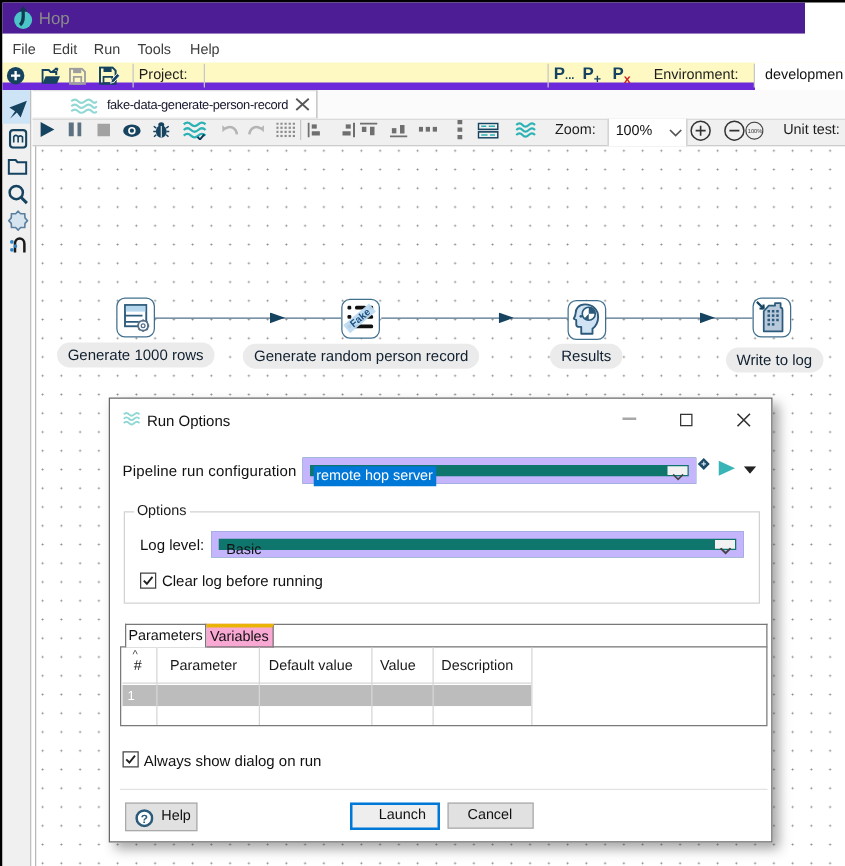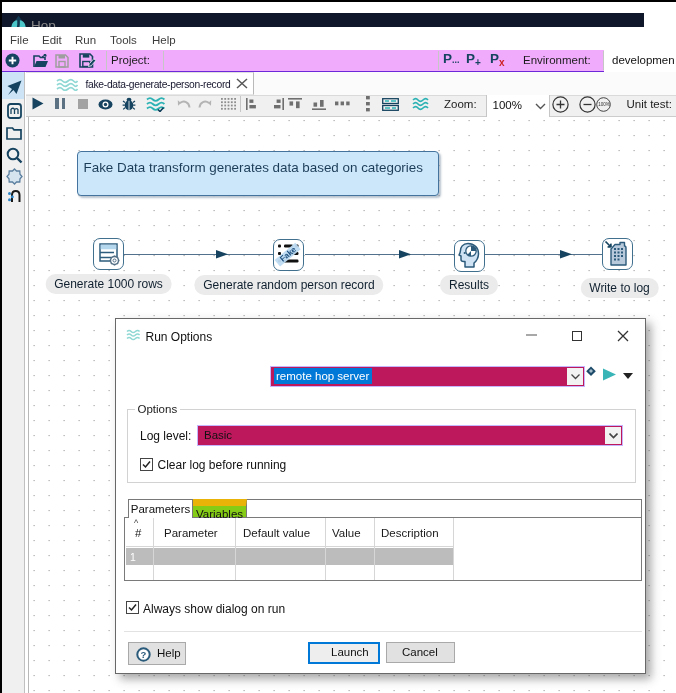--- a/index.html
+++ b/index.html
@@ -1,27 +1,27 @@
 <!DOCTYPE html>
 <html><head>
 <meta charset="utf-8">
 <style>
 * { margin:0; padding:0; box-sizing:border-box; }
 html,body { width:676px; height:693px; overflow:hidden; }
 body { font-family:"Liberation Sans", sans-serif; background:#fff; position:relative; }
 .abs { position:absolute; }
 #frame { position:absolute; left:0; top:0; width:676px; height:693px; border-top:2px solid #000; border-left:2px solid #000; }
 
-#titlebar { position:absolute; left:2px; top:13px; width:642px; height:25px; background:#0f172a; }
+#titlebar { position:absolute; left:2px; top:2px; width:642px; height:25px; background:#4c1d95; }
 #apptitle { position:absolute; left:29px; top:5px; font-size:13.5px; color:#8a8a8a; }
 
 #menubar { position:absolute; left:2px; top:27px; width:674px; height:23px; background:#fff; font-size:11.5px; color:#3c3c3c; }
 .mi { position:absolute; top:7px; }
 
-#toolbar1 { position:absolute; left:2px; top:50px; width:674px; height:21.5px; background:#f0abfc; border-bottom:1px solid #6d28d9; }
+#toolbar1 { position:absolute; left:2px; top:50px; width:674px; height:21.5px; background:#fef9c3; border-bottom:6px solid #6d28d9; }
 .tsep { position:absolute; top:1px; width:1px; height:19px; background:#c6c6c6; }
 .tlabel { position:absolute; top:4px; font-size:11.5px; color:#1c1c1c; }
 .tfield { position:absolute; top:0px; height:21.5px; background:#fff; font-size:11.5px; color:#111; }
 
 #sidebar { position:absolute; left:2px; top:71.5px; width:22.5px; height:621.5px; background:#f0f0f0; border-right:1px solid #c0c0c0; }
 #sidebar .sel { position:absolute; left:0; top:0; width:21.5px; height:27.5px; background:#cce4f6; }
 
 #tabbar { position:absolute; left:25.5px; top:71.5px; width:650.5px; height:23px; background:#fbfbfb; }
 #tab1 { position:absolute; left:0px; top:0px; width:228px; height:23px; background:#fff; border-right:1px solid #b9b9b9; border-bottom:1px solid #e8e8e8; border-top:1px solid #e0e0e0; }
 #tabtitle { position:absolute; left:60px; top:6px; font-size:10.3px; color:#16162e; letter-spacing:-0.3px; white-space:nowrap; }
@@ -32,30 +32,30 @@
   background-image:radial-gradient(circle, #878787 0.62px, rgba(0,0,0,0) 0.95px);
   background-size:15px 15px; background-position:0.6px -4.9px; }
 
 #note { position:absolute; left:51.5px; top:33px; width:362px; height:45px; background:#cde7fa; border:1.5px solid #44749e; border-radius:4px; box-shadow:2px 2px 2px rgba(120,140,160,0.5); }
 #note span { position:absolute; left:5.5px; top:8px; font-size:13.4px; color:#1c3d58; letter-spacing:0px; }
 
 .tbox { position:absolute; width:31px; height:32px; background:#fff; border:1.6px solid #41708f; border-radius:7px; }
 .tlab { position:absolute; transform:translateX(-50%); background:#ebebeb; border-radius:10px; height:20px; line-height:20px; padding:0 9px; font-size:12px; color:#10202f; white-space:nowrap; }
 .hline { position:absolute; height:1.4px; background:#51718c; }
 
-#dialog { position:absolute; left:87px; top:318px; width:531px; height:356px; background:#fff; border:1px solid #686868; box-shadow:5px 5px 9px rgba(60,60,60,0.45); font-size:11.5px; color:#111;margin-left:28px; }
+#dialog { position:absolute; left:87px; top:318px; width:531px; height:356px; background:#fff; border:1px solid #686868; box-shadow:5px 5px 9px rgba(60,60,60,0.45); font-size:11.5px; color:#111; }
 .dlabel { position:absolute; font-size:12px; color:#111; }
-.combo { position:absolute; background:#be185d; border:1px solid #c4b5fd; }
+.combo { position:absolute; background:#0f766e; border:6px solid #c4b5fd; }
 .combobtn { position:absolute; right:1px; top:1px; bottom:1px; width:16px; background:#f2f2f2; }
 .cbx { position:absolute; width:13px; height:13px; background:#fff; border:1px solid #444; }
 fieldset#optgroup { position:absolute; left:10.5px; top:84px; width:509px; height:80px; border:1px solid #d2d2d2; }
 #optgroup legend { font-size:11.5px; color:#1a1a1a; margin-left:7px; padding:0 3px; }
 
 #tabParams { position:absolute; left:12px; top:180px; width:65px; height:19px; background:#fff; border:1px solid #787878; border-bottom:none; z-index:3; font-size:11.5px; text-align:center; line-height:18px; }
-#tabVars { position:absolute; left:77px; top:180px; width:54px; height:18.5px; background:#84cc16; border-top:7px solid #eab308; border-right:1px solid #787878; border-bottom:1px solid #787878; z-index:2; font-size:11.5px; text-align:center; line-height:17px; }
+#tabVars { position:absolute; left:77px; top:180px; width:54px; height:18.5px; background:#f9a8d4; border-top:3px solid #eab308; border-right:1px solid #787878; border-bottom:1px solid #787878; z-index:2; font-size:11.5px; text-align:center; line-height:17px; }
 #tabstrip { position:absolute; left:131px; top:180px; width:395px; height:18.5px; border-top:1px solid #787878; border-right:1px solid #787878; border-bottom:1px solid #787878; background:#fff; }
 #ptable { position:absolute; left:8px; top:198px; width:518px; height:64px; border:1px solid #7a7a7a; background:#fff; }
 .colline { position:absolute; top:0; width:1px; height:62px; background:#d6d6d6; z-index:2; }
 .hcell { position:absolute; top:9px; font-size:11.5px; color:#1a1a1a; }
 #prow1 { position:absolute; left:1px; top:30px; width:327px; height:17px; background:#bcbcbc; color:#fff; font-size:10.5px; }
 #prow2 { position:absolute; left:1px; top:47px; width:327px; height:15px; background:#fff; }
 .btn { position:absolute; background:#e1e1e1; border:1px solid #a9a9a9; font-size:11.5px; color:#111; text-align:center; }
 </style>
 </head>
 <body>
@@ -263,23 +263,20 @@
     <path d="M4.5 8.5 H12.5" stroke="#333" stroke-width="1.3"></path>
   </svg>
   <svg class="abs" style="left:596px;top:96.5px" width="15" height="15" viewBox="0 0 15 15">
     <circle cx="7.5" cy="7.5" r="6.8" fill="none" stroke="#444" stroke-width="1"></circle>
     <text x="2.2" y="9.3" font-size="4.6" fill="#333">100%</text>
   </svg>
   <div class="abs" style="left:626.5px;top:98px;font-size:11.5px;color:#1c1c1c">Unit test:</div>
 </div>
 
 <div id="canvas">
-  <div id="note">
-      <span>Fake Data transform generates data based on categories</span>
-    </div>
 
   <div class="hline" style="left:98px;top:135.7px;width:149px"></div>
   <div class="hline" style="left:279px;top:135.7px;width:149px"></div>
   <div class="hline" style="left:458px;top:135.7px;width:118px"></div>
   <svg class="abs" style="left:190px;top:132px" width="12" height="8.5" viewBox="0 0 12 8.5">
       <path d="M0 0 L12 4.25 L0 8.5 Z" fill="#16435f"></path>
     </svg>
   <svg class="abs" style="left:373px;top:132px" width="12" height="8.5" viewBox="0 0 12 8.5">
       <path d="M0 0 L12 4.25 L0 8.5 Z" fill="#16435f"></path>
     </svg>
@@ -358,20 +355,21 @@
   <svg class="abs" style="left:9.5px;top:9.5px" width="15" height="12" viewBox="0 0 15 12">
     <path d="M1 2.5 q2.2 -2.2 4.2 0 t4.2 0 t4.2 0 M1 6 q2.2 -2.2 4.2 0 t4.2 0 t4.2 0 M1 9.5 q2.2 -2.2 4.2 0 t4.2 0 t4.2 0" stroke="#8fd8d4" stroke-width="1.5" fill="none"></path>
   </svg>
   <div class="dlabel" style="left:29.5px;top:10.5px">Run Options</div>
   <div class="abs" style="left:410px;top:15px;width:11px;height:1.5px;background:#a8a8a8"></div>
   <div class="abs" style="left:456px;top:12px;width:9.5px;height:9.5px;border:1.3px solid #333"></div>
   <svg class="abs" style="left:501px;top:11px" width="12" height="12" viewBox="0 0 12 12">
       <path d="M1 1 L11 11 M11 1 L1 11" stroke="#333" stroke-width="1.3"></path>
     </svg>
 
+  <div class="dlabel" style="left:10px;top:51px;letter-spacing:0.15px">Pipeline run configuration</div>
   <div class="combo" style="left:153.5px;top:46.5px;width:315px;height:21px">
     <div class="abs" style="left:3px;top:1.5px;width:98px;height:16px;background:#0078d7"></div>
     <span class="abs" style="left:5.5px;top:3px;color:#fff">remote hop server</span>
     <div class="combobtn">
         <svg class="abs" style="left:4px;top:6px" width="9" height="6" viewBox="0 0 9 6">
           <path d="M0.5 0.5 L4.5 4.5 L8.5 0.5" stroke="#444" stroke-width="1.3" fill="none"></path>
         </svg>
       </div>
   </div>
   <svg class="abs" style="left:469px;top:45.5px" width="12" height="12" viewBox="0 0 12 12">

